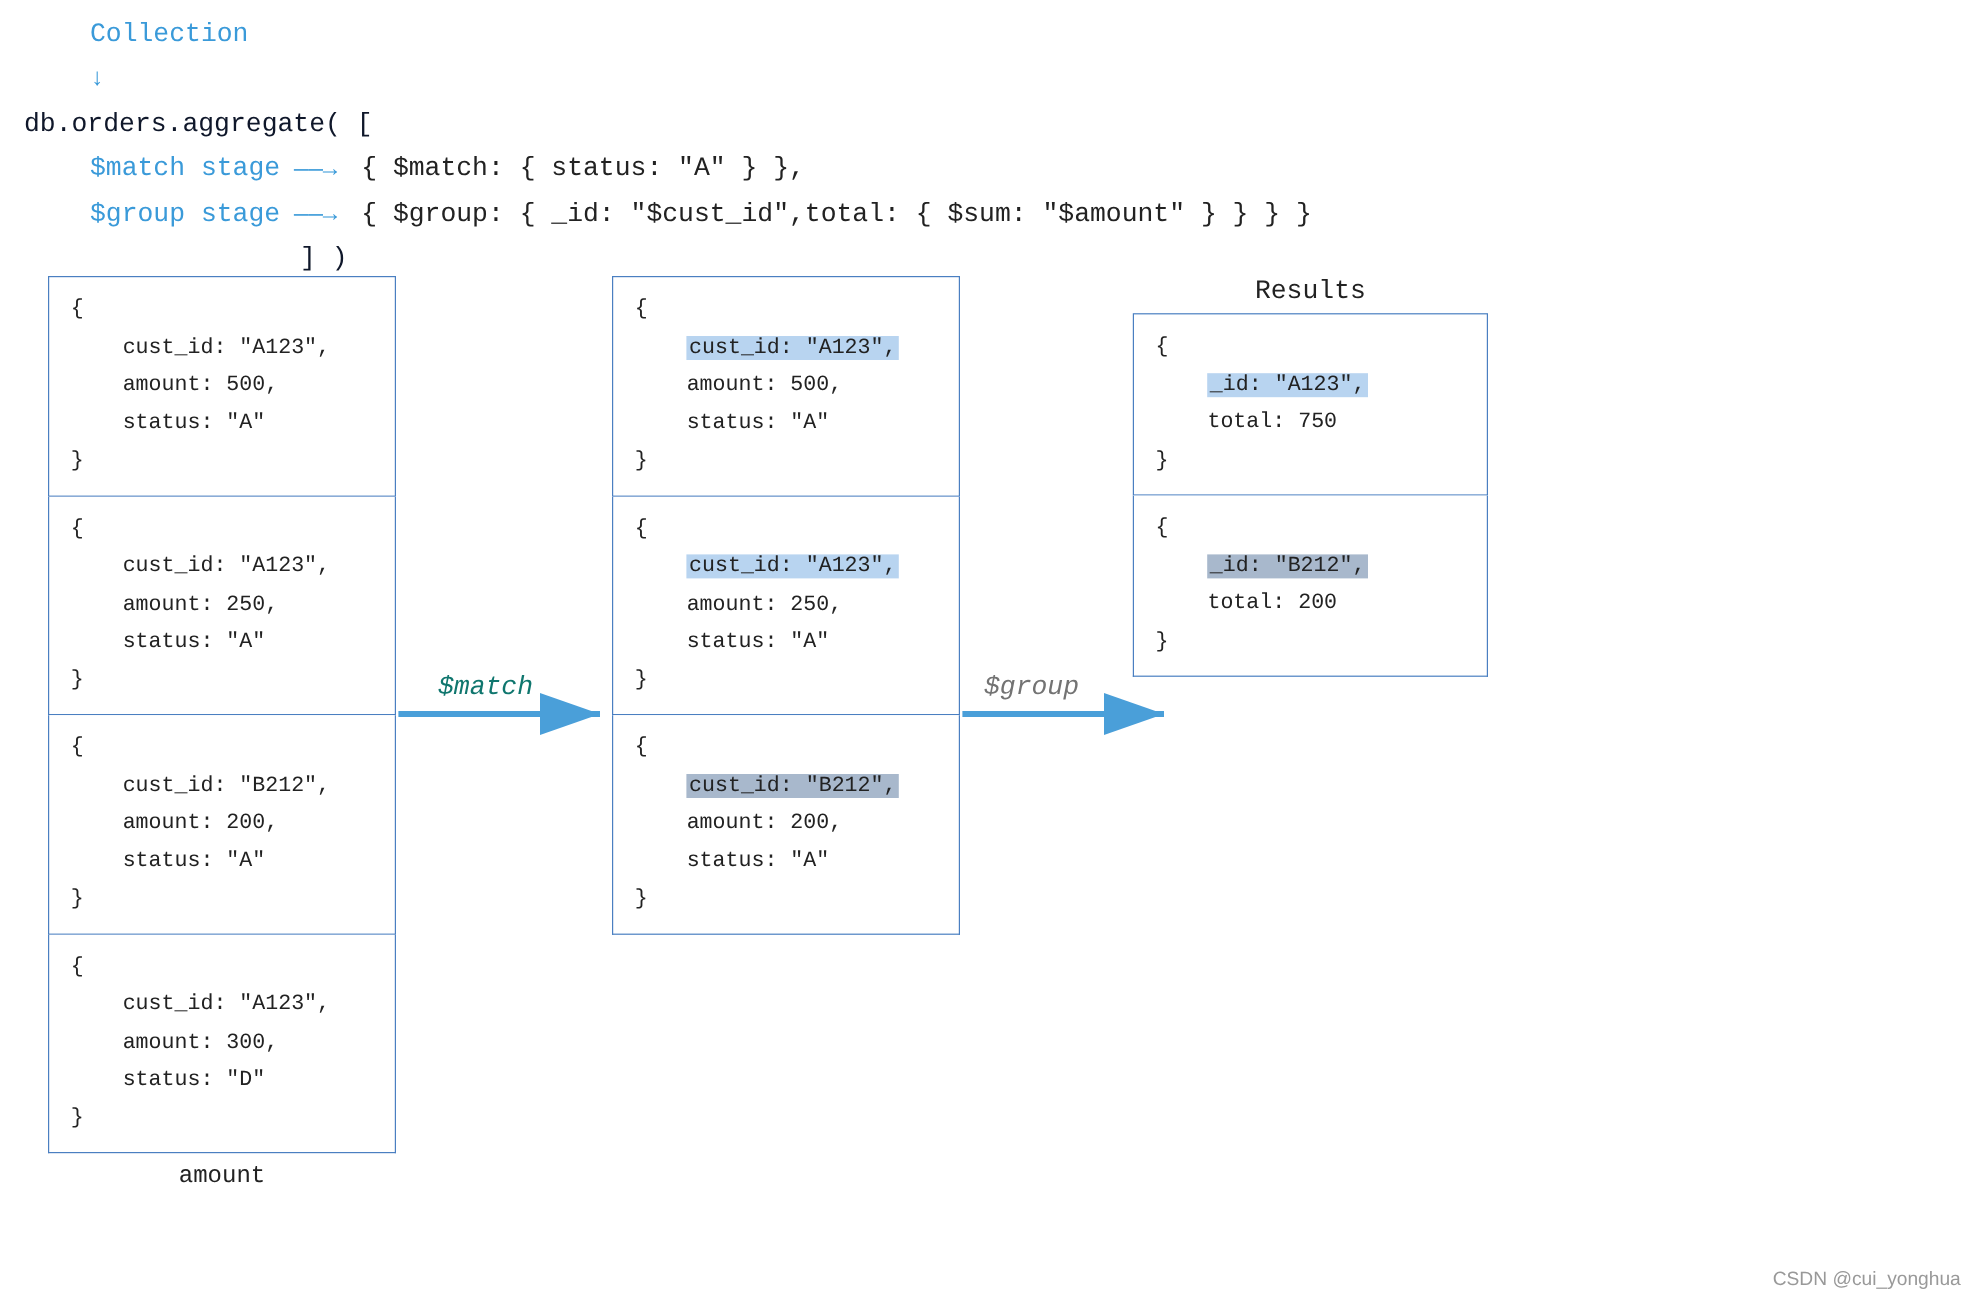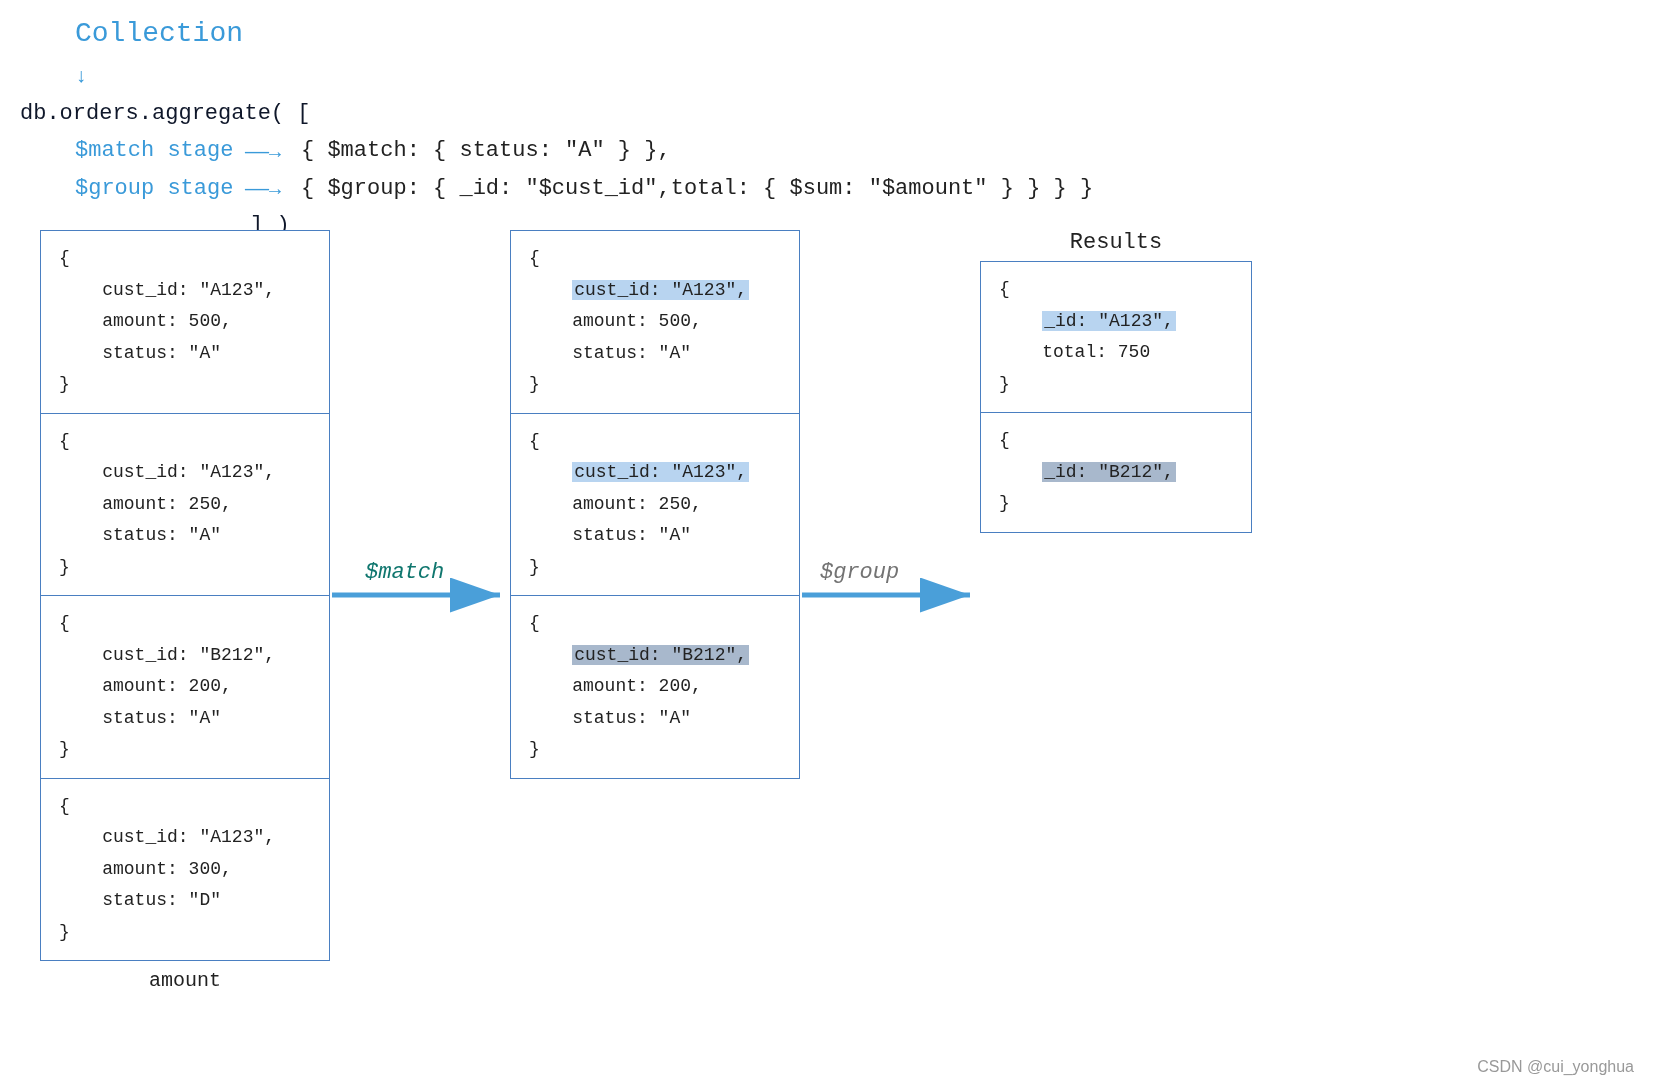--- a/index.html
+++ b/index.html
@@ -16,21 +16,21 @@
     .code-section {
       position: absolute;
       top: 10px;
       left: 20px;
       font-size: 22px;
       line-height: 1.7;
     }
 
     .collection-label {
       color: #3a9ad9;
-      font-size: 28px;
+      font-size: 22px;
       margin-left: 55px;
     }
 
     .arrow-down {
       display: inline-block;
       color: #3a9ad9;
       font-size: 20px;
       margin-left: 55px;
     }
 
@@ -100,23 +100,23 @@
     .match-box {
       position: absolute;
       left: 490px;
       top: 0;
       width: 290px;
     }
 
     
     .results-box {
       position: absolute;
-      left: 960px;
-      top: 0;
-      width: 272px;
+      left: 924px;
+      top: 0;
+      width: 296px;
     }
 
     .results-label {
       text-align: center;
       font-size: 22px;
       color: #222;
       margin-bottom: 6px;
       font-family: 'Courier New', Courier, monospace;
     }
 
@@ -251,19 +251,20 @@
     <div class="doc-box" style="font-size:18px; line-height:1.75;">
       <div>{</div>
       <div>&nbsp;&nbsp;&nbsp;&nbsp;<span style="background:#b8d4f0; padding:0 2px;">_id: "A123",</span></div>
       <div>&nbsp;&nbsp;&nbsp;&nbsp;total: 750</div>
       <div>}</div>
     </div>
 
     <div class="doc-box" style="border-top:none; font-size:18px; line-height:1.75;">
       <div>{</div>
       <div>&nbsp;&nbsp;&nbsp;&nbsp;<span style="background:#a8b8cc; padding:0 2px;">_id: "B212",</span></div>
+      <div>&nbsp;&nbsp;&nbsp;&nbsp;total: 200</div>
       <div>}</div>
     </div>
   </div>
 
 </div>
 
 <div class="watermark">CSDN @cui_yonghua</div>
 
 </body></html>

